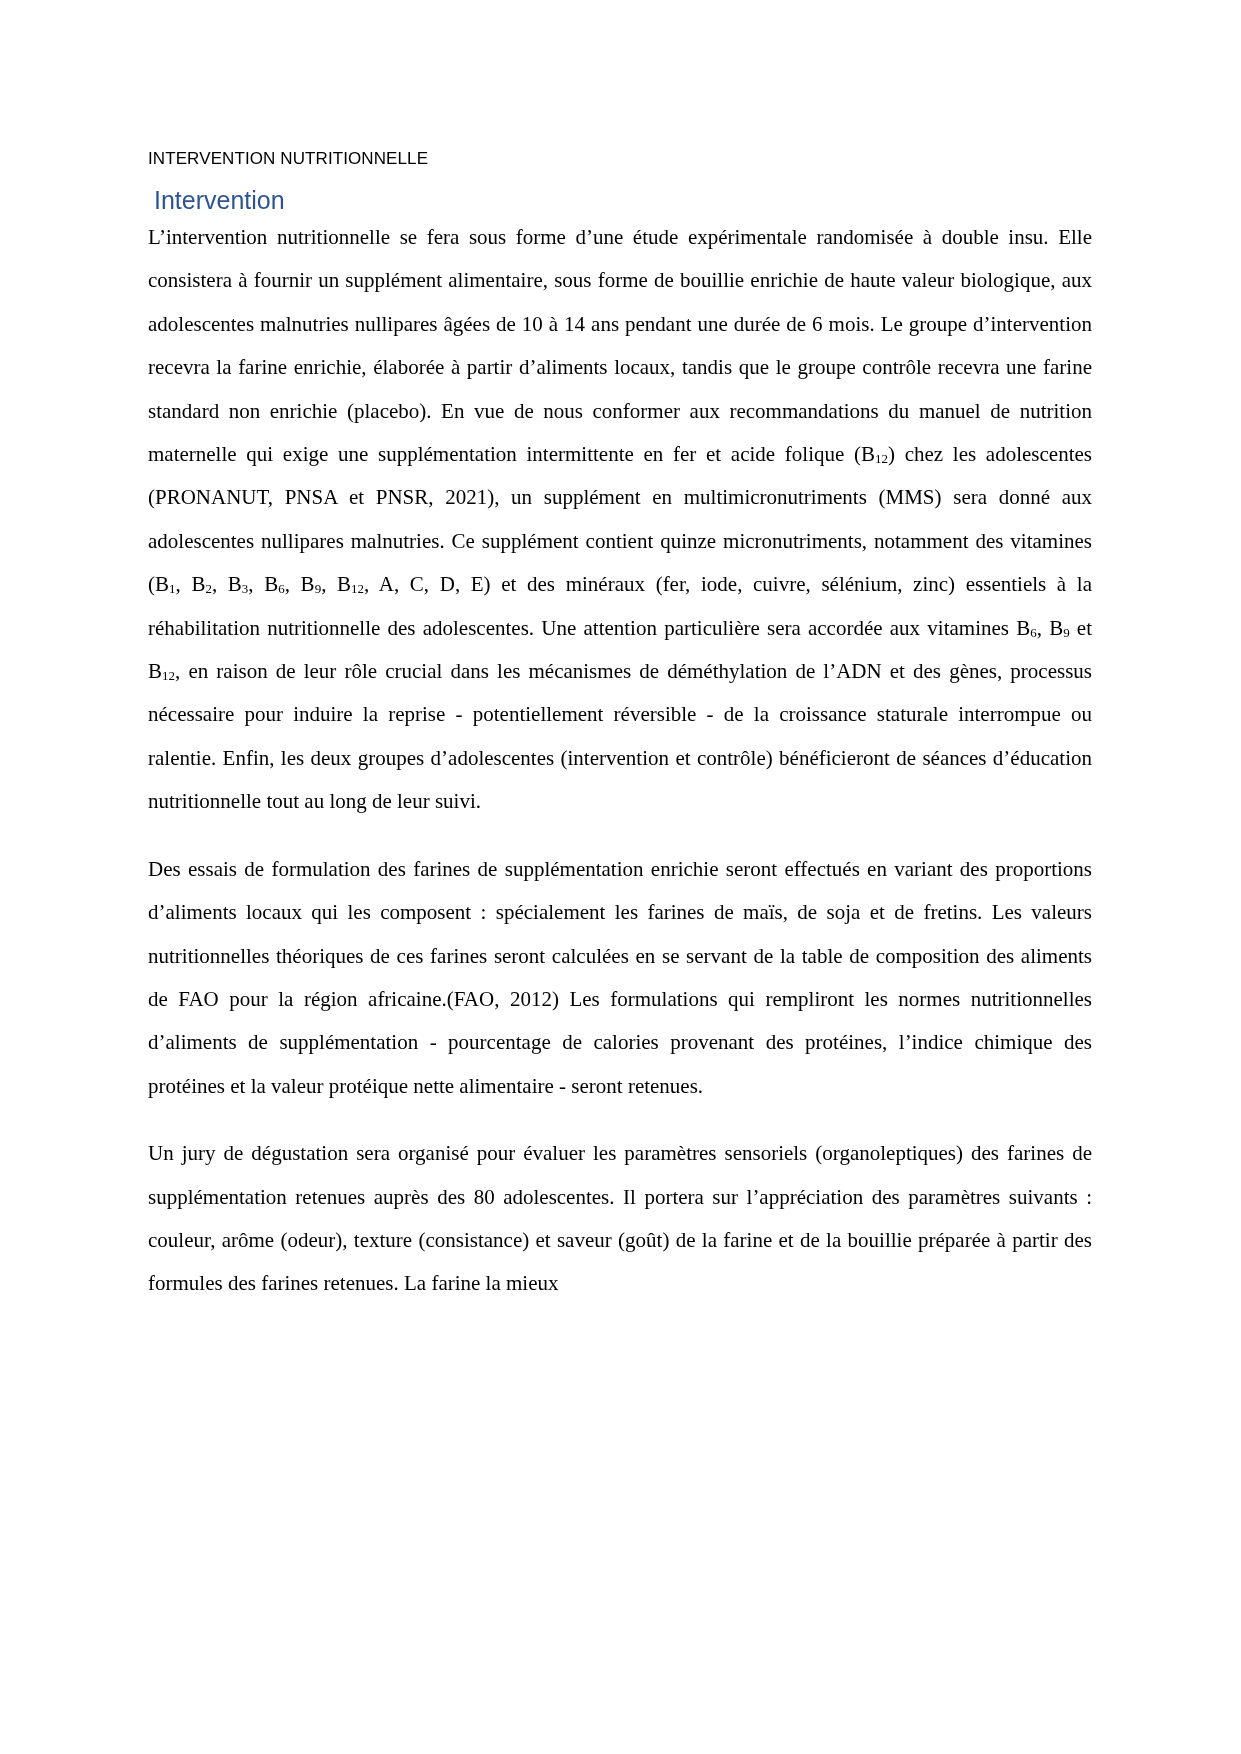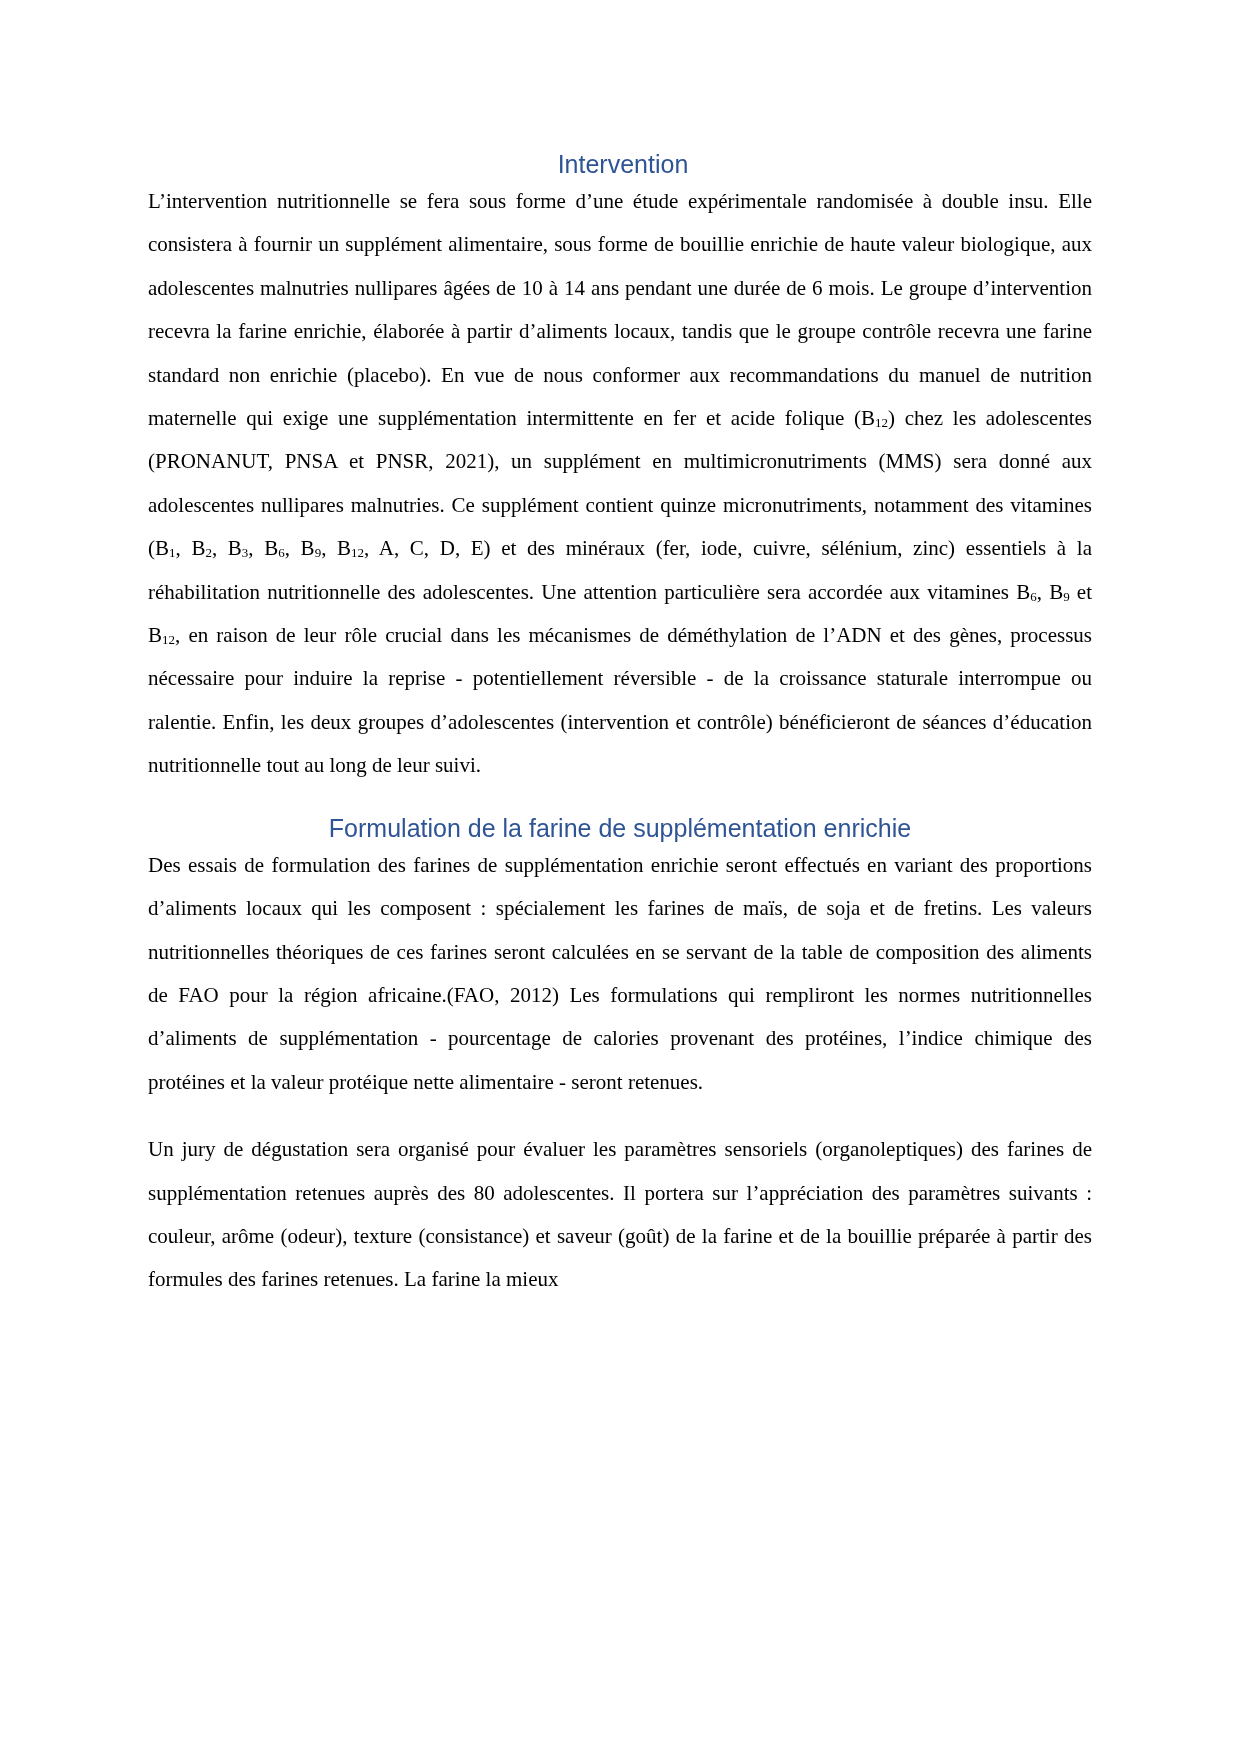--- a/index.html
+++ b/index.html
@@ -1,32 +1,32 @@
 <!DOCTYPE html>
 <html><head>
 <meta charset="utf-8">
 <style>
   html, body { margin:0; padding:0; background:#ffffff; }
   body { width:1241px; height:1754px; position:relative; overflow:hidden; }
   .page { position:absolute; left:148px; top:148px; width:944px; color:#000; }
   .kicker { font-family:"Liberation Sans", sans-serif; font-size:17px; letter-spacing:0.1px; margin:0 0 14px 0; line-height:22px; }
-  h2 { font-family:"Liberation Sans", sans-serif; font-weight:normal; color:#2f5496; margin:0; line-height:32px;text-align:center; }
+  h2 { font-family:"Liberation Sans", sans-serif; font-weight:normal; color:#2f5496; margin:0; line-height:32px; }
   h2.h-intervention { font-size:25px; padding-left:6px; }
   h2.h-sec { font-size:25px; }
   p { font-family:"Liberation Serif", serif; font-size:21px; line-height:43.4px; text-align:justify; margin:0; }
   sub { font-size:13px; vertical-align:-2px; line-height:0; }
   .gap { height:24px; }
 </style>
 </head>
 <body>
 
 <div class="page">
+  <div class="kicker">INTERVENTION NUTRITIONNELLE</div>
 
   <h2 class="h-intervention">Intervention</h2>
   <p><span>L’intervention nutritionnelle se fera sous forme d’une étude expérimentale randomisée à double insu. Elle consistera à fournir un supplément alimentaire, sous forme de bouillie enrichie de haute valeur biologique, aux adolescentes malnutries nullipares âgées de 10 à 14 ans pendant une durée de 6 mois. Le groupe d’intervention recevra la farine enrichie, élaborée à partir d’aliments locaux, tandis que le groupe contrôle recevra une farine standard non enrichie (placebo). En vue de nous conformer aux recommandations du manuel de nutrition maternelle qui exige une supplémentation intermittente en fer et acide folique (B</span><sub>12</sub><span>) chez les adolescentes (PRONANUT, PNSA et PNSR, 2021), un supplément en multimicronutriments (MMS) sera donné aux adolescentes nullipares malnutries. Ce supplément contient quinze micronutriments, notamment des vitamines (B</span><sub>1</sub><span>, B</span><sub>2</sub><span>, B</span><sub>3</sub><span>, B</span><sub>6</sub><span>, B</span><sub>9</sub><span>, B</span><sub>12</sub><span>, A, C, D, E) et des minéraux (fer, iode, cuivre, sélénium, zinc) essentiels à la réhabilitation nutritionnelle des adolescentes. Une attention particulière sera accordée aux vitamines B</span><sub>6</sub><span>, B</span><sub>9</sub><span> et B</span><sub>12</sub><span>, en raison de leur rôle crucial dans les mécanismes de déméthylation de l’ADN et des gènes, processus nécessaire pour induire la reprise - potentiellement réversible - de la croissance staturale interrompue ou ralentie. Enfin, les deux groupes d’adolescentes (intervention et contrôle) bénéficieront de séances d’éducation nutritionnelle tout au long de leur suivi.</span></p>
 
   <div class="gap"></div>
-  <h2 class="h-sec">Formulation de la farine de supplémentation enrichie</h2>
   <p>Des essais de formulation des farines de supplémentation enrichie seront effectués en variant des proportions d’aliments locaux qui les composent : spécialement les farines de maïs, de soja et de fretins. Les valeurs nutritionnelles théoriques de ces farines seront calculées en se servant de la table de composition des aliments de FAO pour la région africaine.(FAO, 2012) Les formulations qui rempliront les normes nutritionnelles d’aliments de supplémentation - pourcentage de calories provenant des protéines, l’indice chimique des protéines et la valeur protéique nette alimentaire - seront retenues.</p>
 
   <div class="gap"></div>
   <p>Un jury de dégustation sera organisé pour évaluer les paramètres sensoriels (organoleptiques) des farines de supplémentation retenues auprès des 80 adolescentes. Il portera sur l’appréciation des paramètres suivants : couleur, arôme (odeur), texture (consistance) et saveur (goût) de la farine et de la bouillie préparée à partir des formules des farines retenues. La farine la mieux</p>
 </div>
 
 </body></html>

